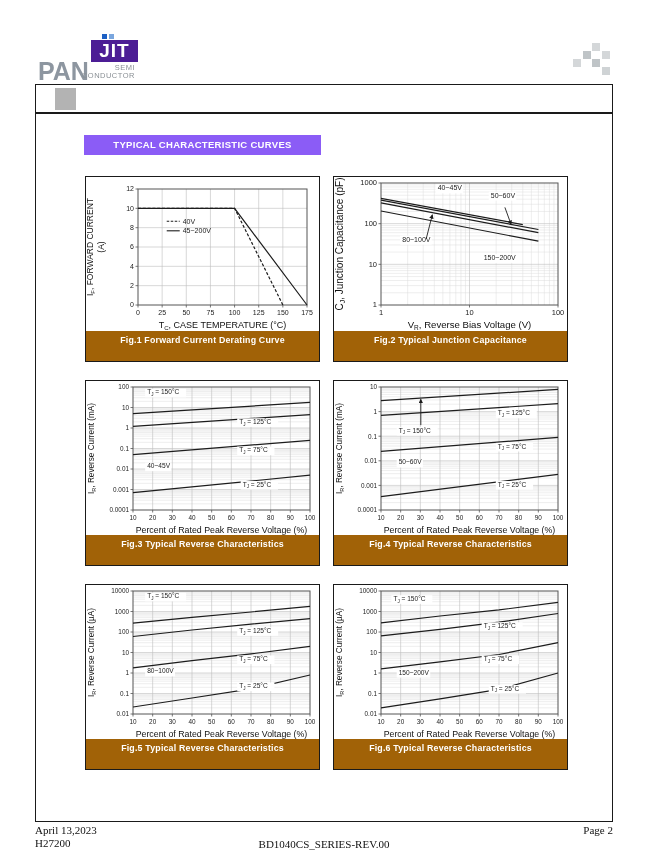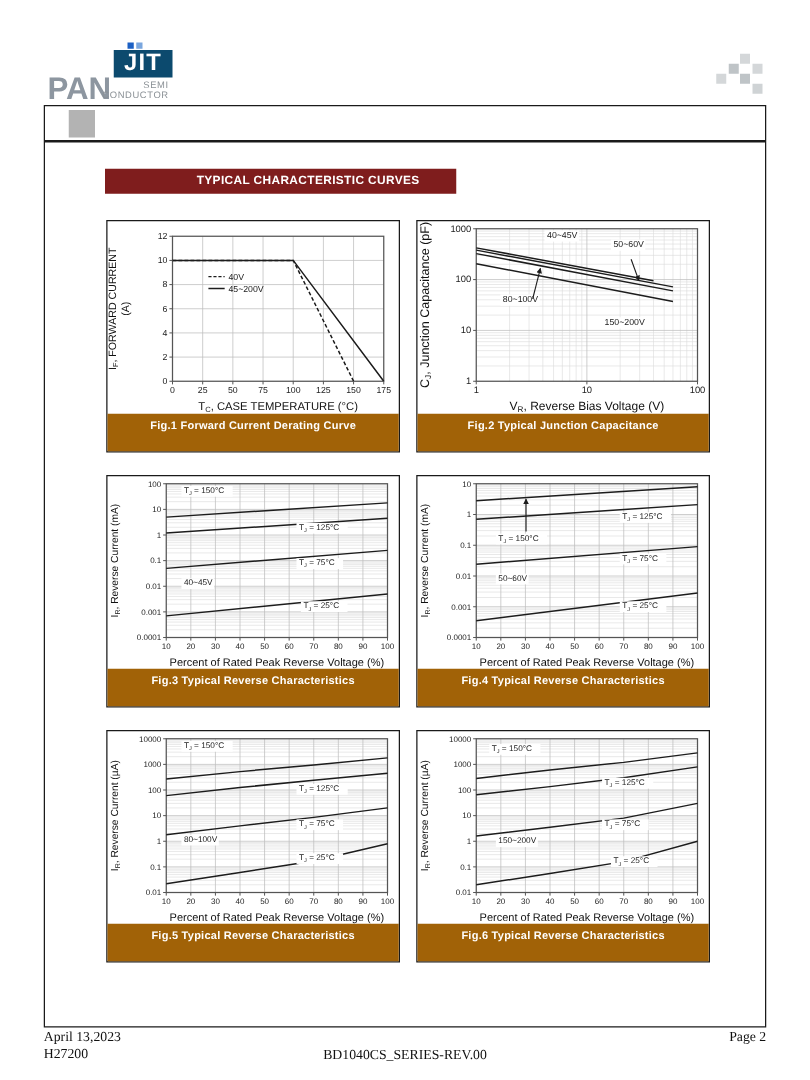--- a/index.html
+++ b/index.html
@@ -3,40 +3,40 @@
 <meta charset="utf-8">
 <style>
   html,body{margin:0;padding:0;}
   body{width:648px;height:864px;background:#ffffff;position:relative;
        font-family:"Liberation Sans",sans-serif;color:#1a1a1a;overflow:hidden;}
 
   
   #logo{position:absolute;left:38px;top:40px;width:100px;height:42px;}
   .logo-row{display:flex;align-items:flex-start;}
   .pan{font-size:25px;font-weight:bold;color:#8d96a0;line-height:22px;letter-spacing:0px;margin-top:20px;}
-  .jit{position:relative;background:#0c4a6e;color:#fff;font-weight:bold;font-size:19px;
+  .jit{position:relative;background:#4c1d95;color:#fff;font-weight:bold;font-size:19px;
        width:64px;height:22px;line-height:22px;text-align:center;margin-left:2px;letter-spacing:1px;}
   .jit .dot{position:absolute;width:5px;height:5px;top:-6px;}
   .jit .d1{left:11px;background:#1c60c4;}
   .jit .d2{left:18px;background:#7aa6de;}
   .logo-sub{position:absolute;right:3px;top:24px;text-align:right;font-size:7.5px;
             color:#8a9095;line-height:8px;letter-spacing:0.5px;}
 
   
   #deco{position:absolute;left:573px;top:43px;width:42px;height:34px;}
   #deco span{position:absolute;width:8px;height:8px;display:block;}
 
   
   #frame{position:absolute;left:35px;top:84px;width:576px;height:736px;border:1.5px solid #1a1a1a;}
   #titlebar{position:absolute;left:0;top:0;right:0;height:27px;border-bottom:2px solid #1a1a1a;}
   .graysq{position:absolute;left:19px;top:3px;width:21px;height:22px;background:#b3b3b3;}
   #title{position:absolute;left:22px;top:3px;font-size:17px;font-weight:bold;letter-spacing:0.2px;}
 
-  #banner{position:absolute;left:84px;top:135px;width:237px;height:20px;background:#7f1d1d;
-          color:#fff;font-weight:bold;font-size:9.5px;text-align:center;line-height:20px;letter-spacing:0.3px;padding-left:44px;}
+  #banner{position:absolute;left:84px;top:135px;width:237px;height:20px;background:#8b5cf6;
+          color:#fff;font-weight:bold;font-size:9.5px;text-align:center;line-height:20px;letter-spacing:0.3px;}
 
   
   .panel{position:absolute;width:233px;height:184px;border:1.5px solid #1a1a1a;background:#fff;}
   .panel svg{position:absolute;left:0;top:0;display:block;}
   .cap{position:absolute;left:0;right:0;bottom:0;height:30px;background:#a16207;color:#fff;
        font-size:8.8px;font-weight:bold;text-align:center;line-height:19px;letter-spacing:0.2px;}
   #p1{left:85px;top:176px;}  #p2{left:333px;top:176px;}
   #p3{left:85px;top:380px;}  #p4{left:333px;top:380px;}
   #p5{left:85px;top:584px;}  #p6{left:333px;top:584px;}
 

